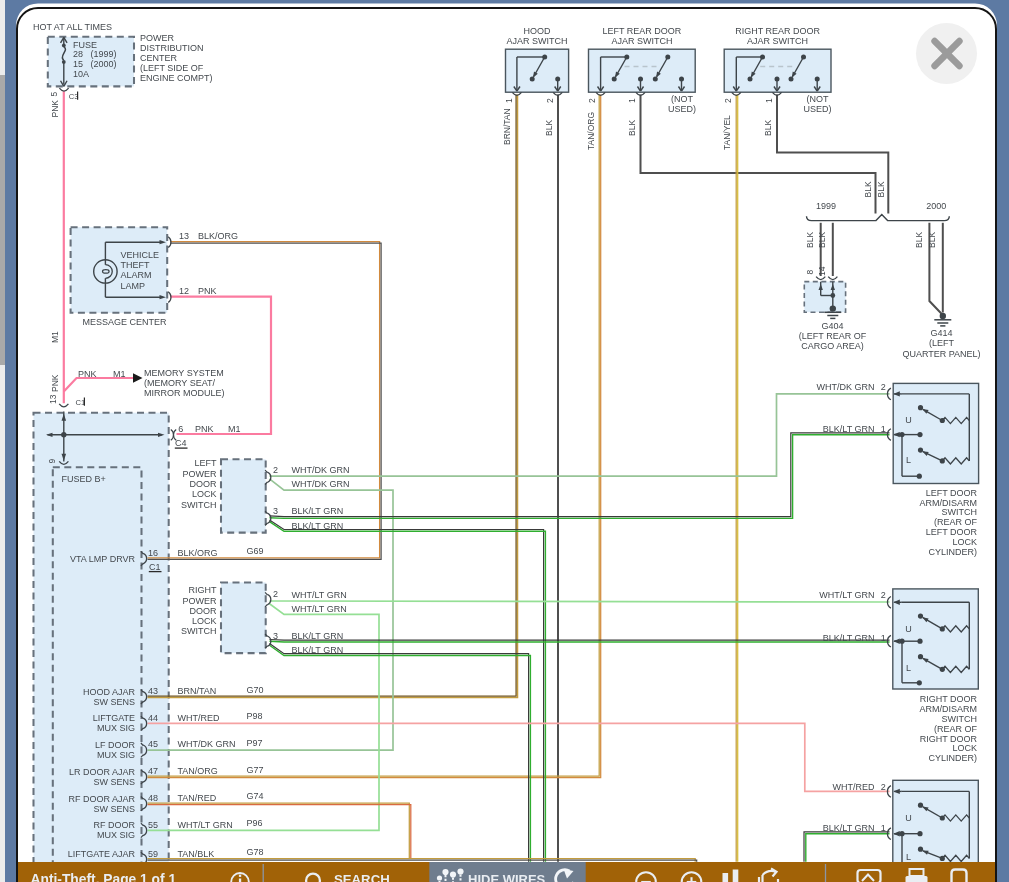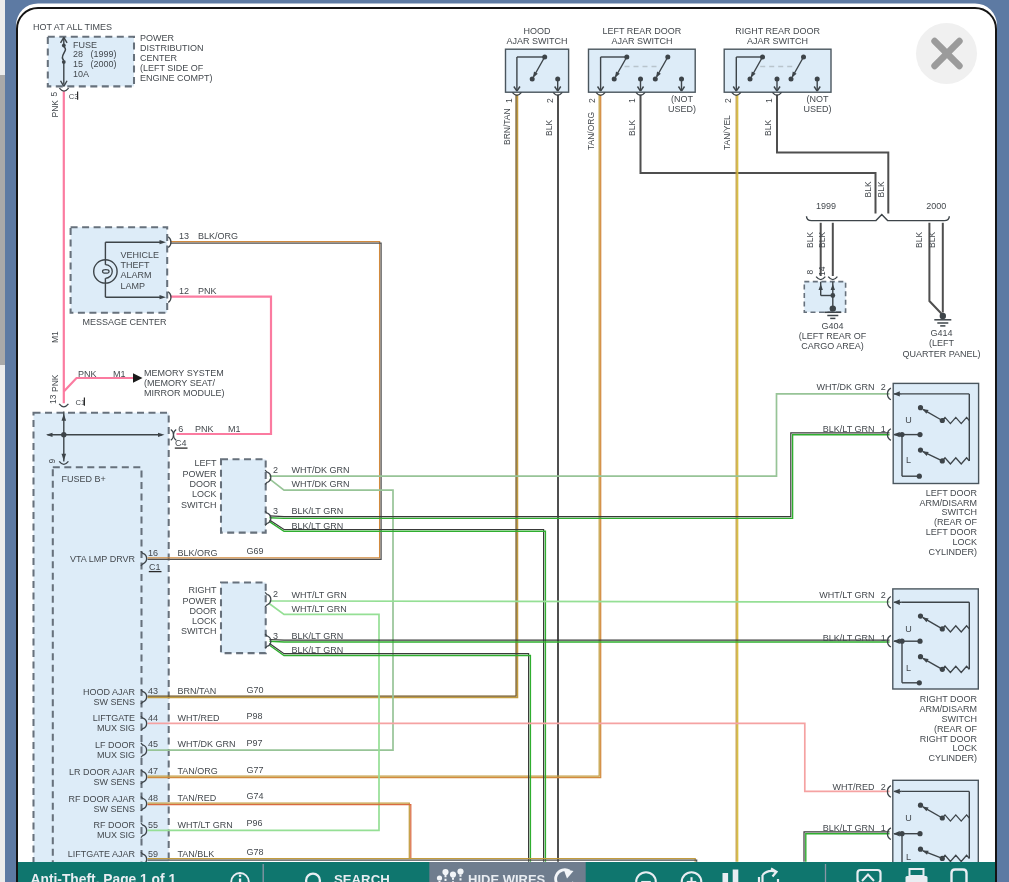--- a/index.html
+++ b/index.html
@@ -1,20 +1,20 @@
 <!DOCTYPE html>
 <html><head><meta charset="utf-8"><style>
 * { margin:0; padding:0; box-sizing:border-box; }
 html,body { width:1009px; height:882px; overflow:hidden; background:#5d7aa3; font-family:"Liberation Sans", sans-serif; }
 #scrolltrack { position:absolute; left:0; top:0; width:4.5px; height:882px; background:#ececec; z-index:5; }
 #scrollthumb { position:absolute; left:0; top:75px; width:4.5px; height:290px; background:#a9a9a9; z-index:6; }
 #page { position:absolute; left:16px; top:7px; width:981px; height:900px; background:#ffffff; border:2.6px solid #141414; border-radius:22px; box-shadow:0 -3.6px 0 0 #ffffff; z-index:1; }
 #diagram { position:absolute; left:0; top:0; width:1009px; height:882px; z-index:2; }
 #closebtn { position:absolute; left:916px; top:23px; width:61px; height:61px; border-radius:50%; background:#f0f0f0; z-index:3; }
-#toolbar { position:absolute; left:18px; top:862px; width:977px; height:20px; background:#0f766e; z-index:4; }
+#toolbar { position:absolute; left:18px; top:862px; width:977px; height:20px; background:#a16207; z-index:4; }
 svg text { font-family:"Liberation Sans", sans-serif; }
 </style></head>
 <body>
 <div id="page"></div>
 <div id="scrolltrack"></div>
 <div id="scrollthumb"></div>
 <div id="closebtn">
 <svg width="61" height="61" viewBox="0 0 61 61">
 <path d="M18.6,18.1 L43.4,42.9 M43.4,18.1 L18.6,42.9" stroke="#9b9b9b" stroke-width="6.6" stroke-linecap="round"></path>
 </svg>

